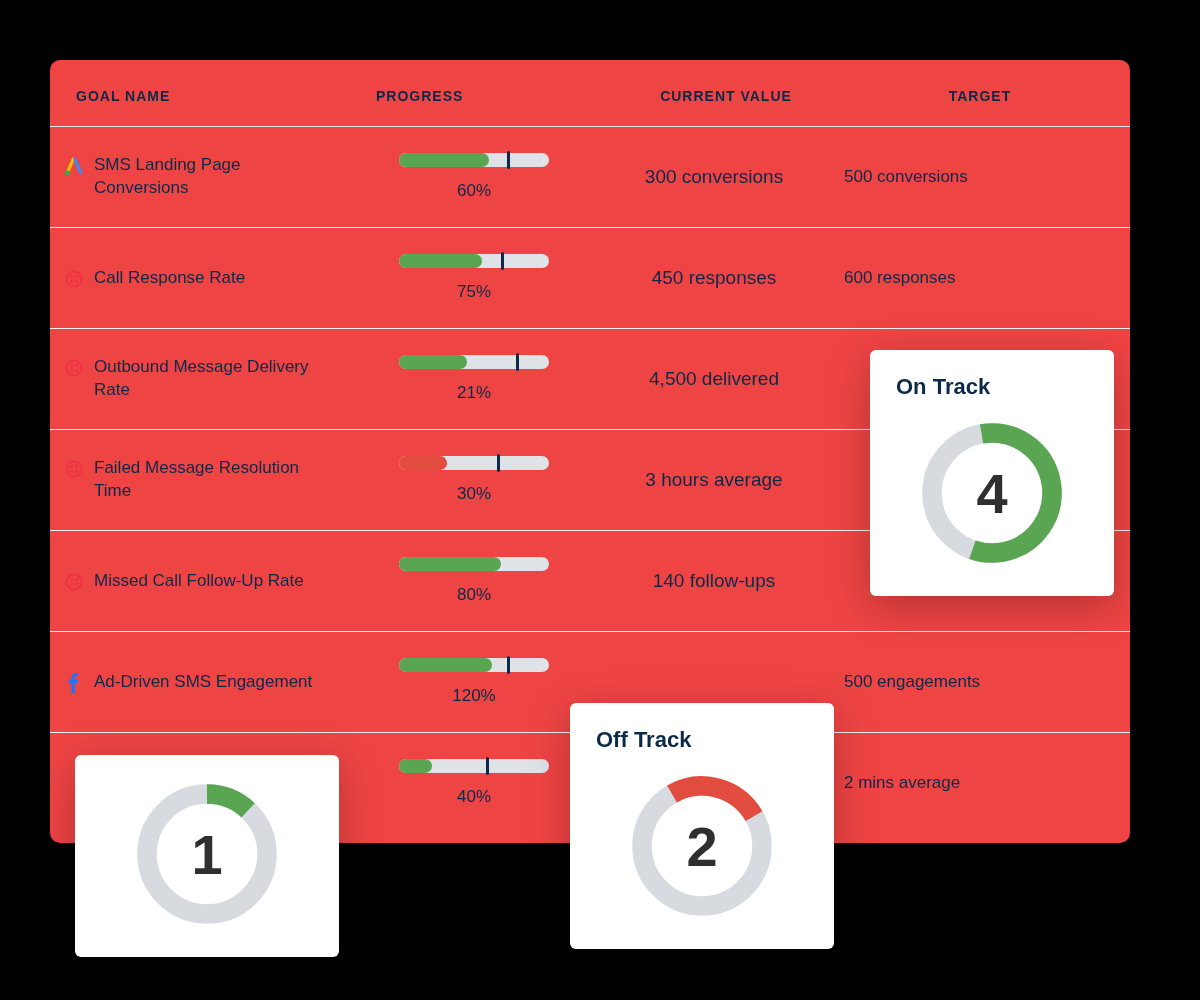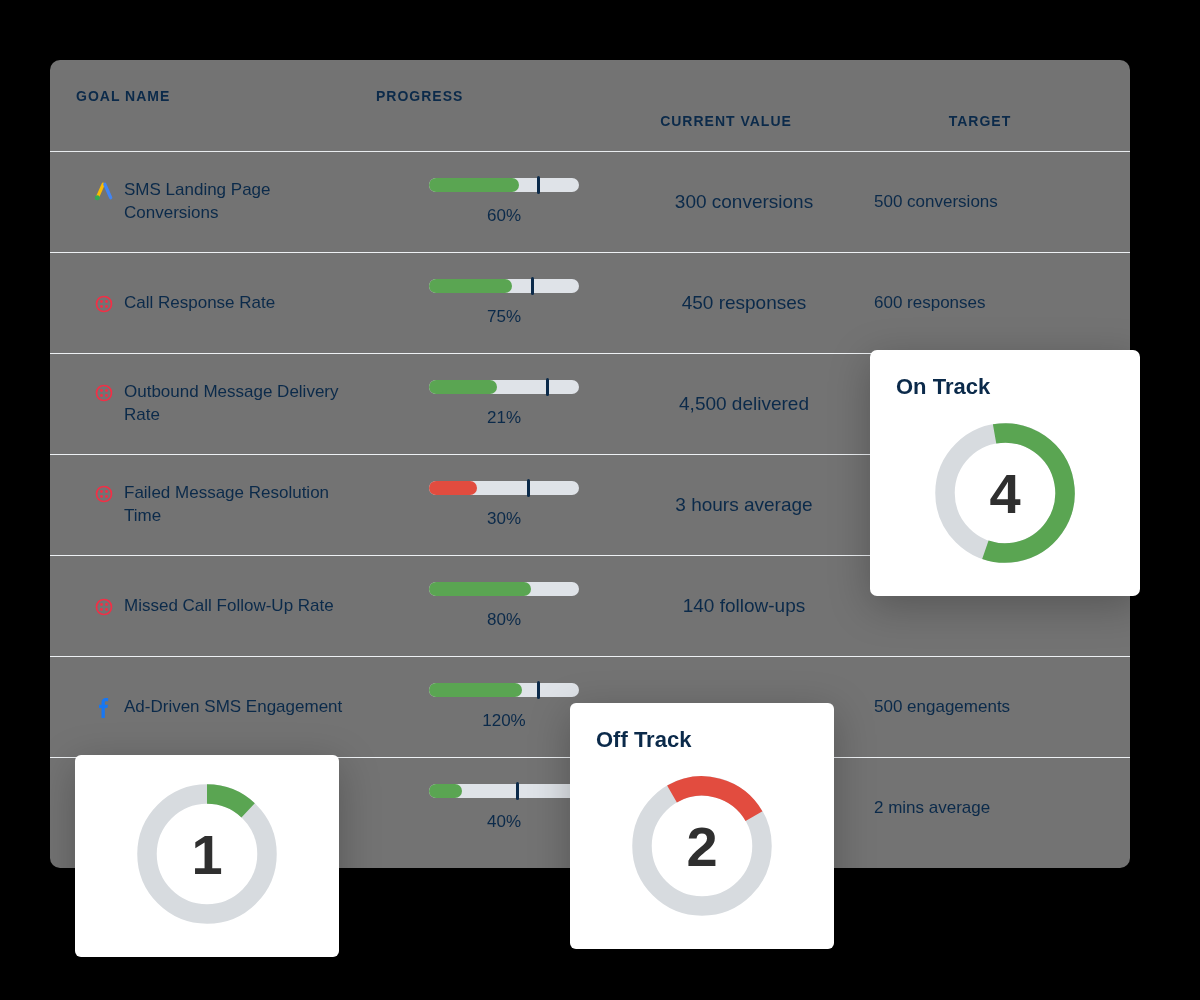--- a/index.html
+++ b/index.html
@@ -9,43 +9,43 @@
     width: 1200px;
     height: 1000px;
     position: relative;
     overflow: hidden;
   }
   .card {
     position: absolute;
     left: 50px;
     top: 60px;
     width: 1080px;
-    background: #737373;
+    background: #ef4444;
     border-radius: 10px;
     box-shadow: 0 8px 30px rgba(0,0,0,0.25);
     padding-bottom: 10px;
   }
   .thead {
     display: grid;
     grid-template-columns: 300px 220px 260px 1fr;
     padding: 28px 26px 22px 26px;
     border-bottom: 1px solid #e9ecef;
   }
   .th {
     font-size: 14px;
     font-weight: 700;
     letter-spacing: 1px;
     color: #0b2a4a;
   }
-  .th.center { text-align: center; margin-top: 25px; }
+  .th.center { text-align: center; }
   .trow {
     display: grid;
     grid-template-columns: 300px 220px 260px 1fr;
     align-items: center;
-    padding: 26px 44px;
+    padding: 26px 14px;
     border-bottom: 1px solid #eef1f4;
     min-height: 96px;
   }
   .trow:last-child { border-bottom: none; }
   .namecell {
     display: flex;
     align-items: flex-start;
     gap: 10px;
   }
   .namecell .icon { flex: 0 0 20px; height: 20px; margin-top: 2px; }
@@ -127,21 +127,21 @@
     inset: 0;
     display: flex;
     align-items: center;
     justify-content: center;
     font-size: 56px;
     font-weight: 700;
     color: #2f2f2f;
   }
   .card-completed { left: 75px;  top: 755px; }
   .card-offtrack  { left: 570px; top: 703px; }
-  .card-ontrack   { left: 870px; top: 350px; width: 270px; border-radius: 7px; }
+  .card-ontrack   { left: 870px; top: 350px; width: 244px; }
 </style>
 </head>
 <body>
 
 <div class="card">
   <div class="thead">
     <div class="th">GOAL NAME</div>
     <div class="th">PROGRESS</div>
     <div class="th center">CURRENT VALUE</div>
     <div class="th center">TARGET</div>

